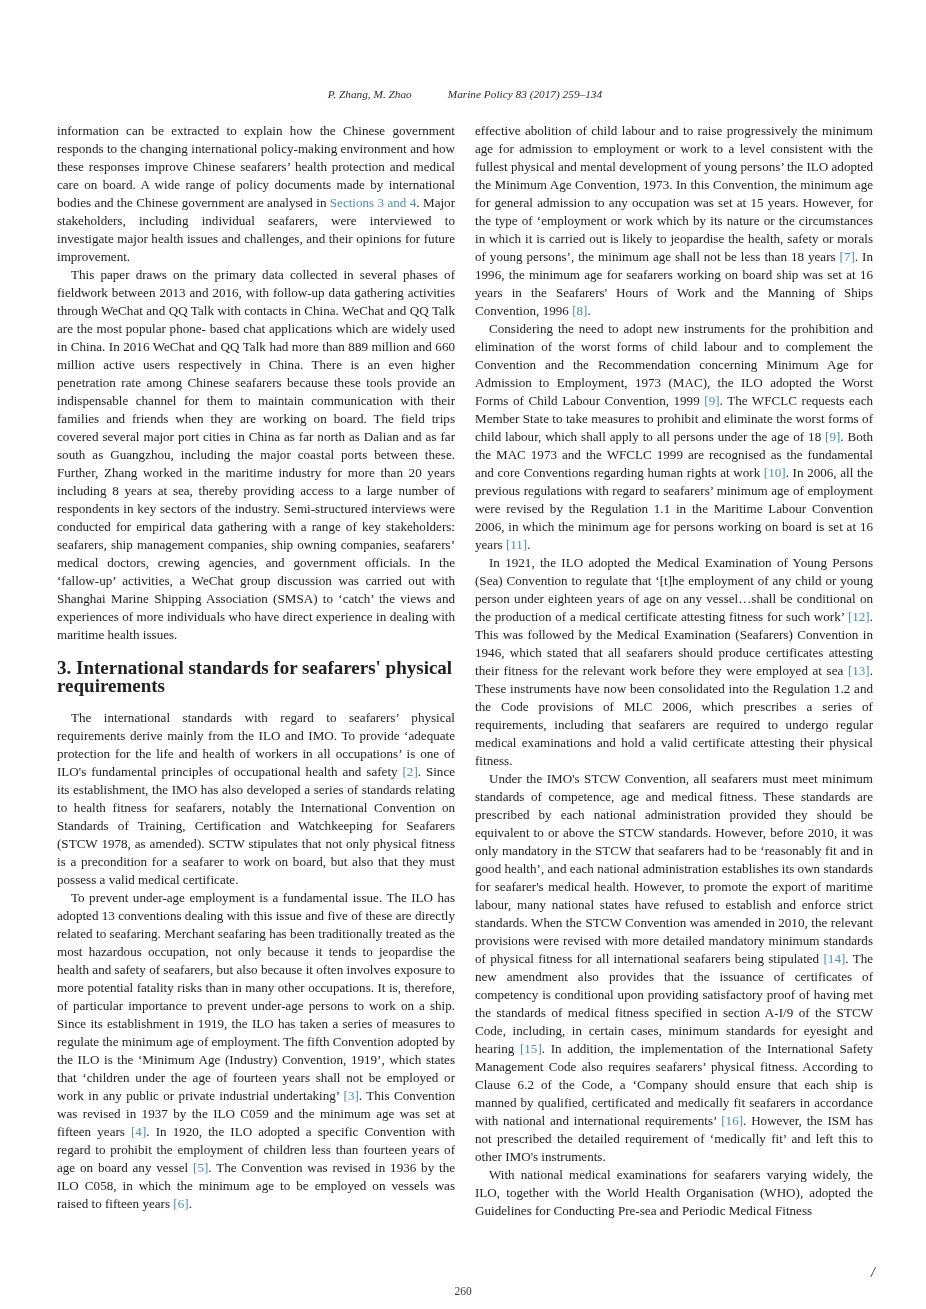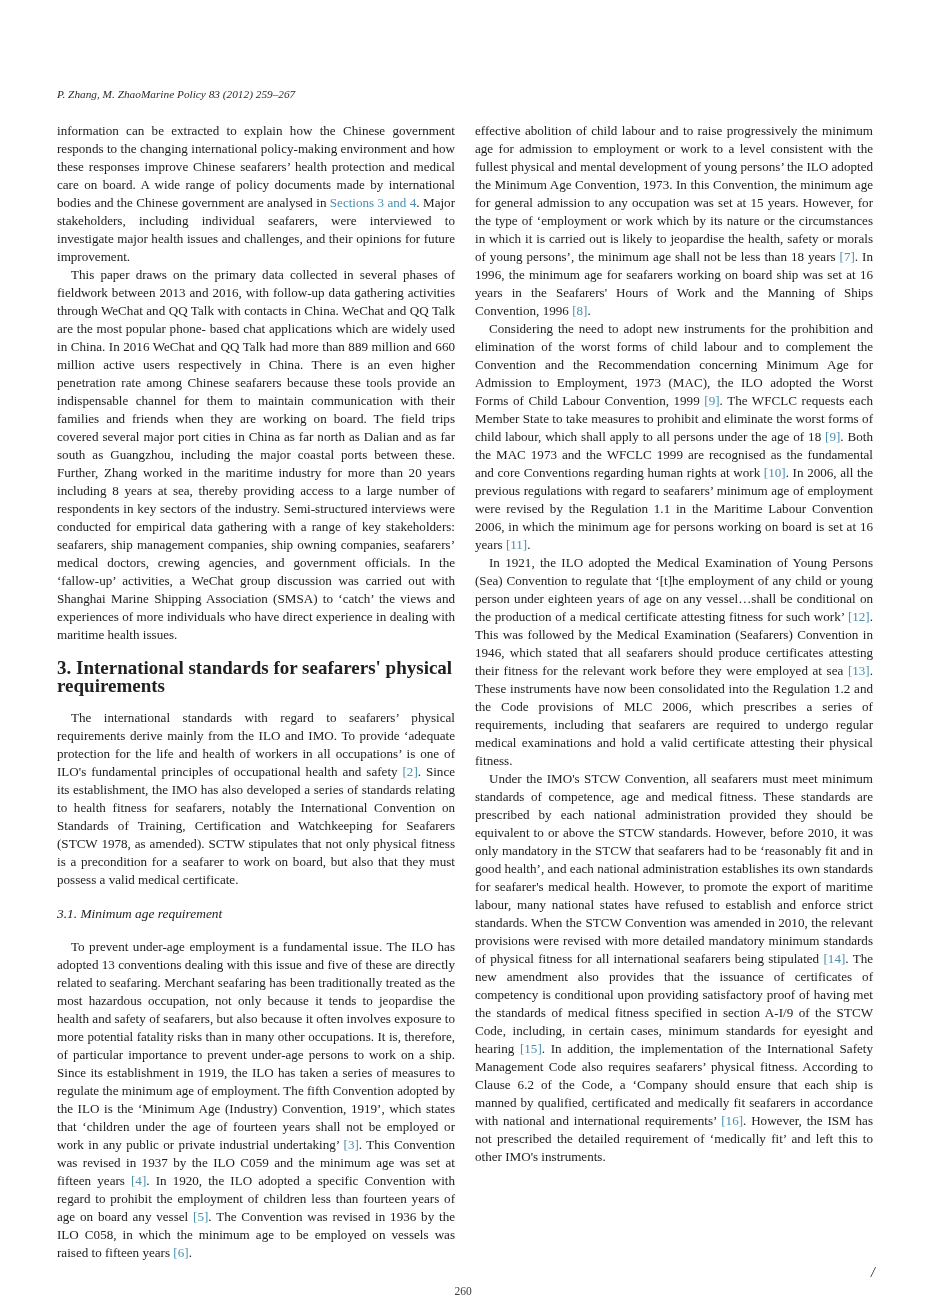--- a/index.html
+++ b/index.html
@@ -14,24 +14,25 @@
     overflow: hidden;
     font-family: "Liberation Serif", serif;
     color: var(--text-color, #212121);
   }
   .page-header {
     position: absolute;
     top: 88px;
     left: 57px;
     width: 816px;
     display: flex;
-    justify-content: flex-start;
+    justify-content: center;
     font-style: italic;
     font-size: 11.3px;
     color: #2b2b2b;
+    gap: 36px;
   }
   .content {
     position: absolute;
     top: 122px;
     left: 57px;
     width: 816px;
     display: flex;
     gap: 20px;
   }
   .column {
@@ -81,37 +82,37 @@
     color: #1a1a1a;
   }
 </style>
 </head>
 <body>
 
 <div class="page">
 
   <div class="page-header">
     <span>P. Zhang, M. Zhao</span>
-    <span>Marine Policy 83 (2012) 259–267</span>
+    <span>Marine Policy 83 (2017) 259–134</span>
   </div>
 
   <div class="content">
     <div class="column">
         <p class="para">information can be extracted to explain how the Chinese government responds to the changing international policy-making environment and how these responses improve Chinese seafarers’ health protection and medical care on board. A wide range of policy documents made by international bodies and the Chinese government are analysed in <span class="ref">Sections 3 and 4</span>. Major stakeholders, including individual seafarers, were interviewed to investigate major health issues and challenges, and their opinions for future improvement.</p>
         <p class="para indent">This paper draws on the primary data collected in several phases of fieldwork between 2013 and 2016, with follow-up data gathering activities through WeChat and QQ Talk with contacts in China. WeChat and QQ Talk are the most popular phone- based chat applications which are widely used in China. In 2016 WeChat and QQ Talk had more than 889 million and 660 million active users respectively in China. There is an even higher penetration rate among Chinese seafarers because these tools provide an indispensable channel for them to maintain communication with their families and friends when they are working on board. The field trips covered several major port cities in China as far north as Dalian and as far south as Guangzhou, including the major coastal ports between these. Further, Zhang worked in the maritime industry for more than 20 years including 8 years at sea, thereby providing access to a large number of respondents in key sectors of the industry. Semi-structured interviews were conducted for empirical data gathering with a range of key stakeholders: seafarers, ship management companies, ship owning companies, seafarers’ medical doctors, crewing agencies, and government officials. In the ‘fallow-up’ activities, a WeChat group discussion was carried out with Shanghai Marine Shipping Association (SMSA) to ‘catch’ the views and experiences of more individuals who have direct experience in dealing with maritime health issues.</p>
         <div class="h2">3. International standards for seafarers' physical requirements</div>
         <p class="para indent">The international standards with regard to seafarers’ physical requirements derive mainly from the ILO and IMO. To provide ‘adequate protection for the life and health of workers in all occupations’ is one of ILO's fundamental principles of occupational health and safety <span class="ref">[2]</span>. Since its establishment, the IMO has also developed a series of standards relating to health fitness for seafarers, notably the International Convention on Standards of Training, Certification and Watchkeeping for Seafarers (STCW 1978, as amended). SCTW stipulates that not only physical fitness is a precondition for a seafarer to work on board, but also that they must possess a valid medical certificate.</p>
-        <div class="h3">3.1. Minimum age requirement</div>
         <p class="para indent">To prevent under-age employment is a fundamental issue. The ILO has adopted 13 conventions dealing with this issue and five of these are directly related to seafaring. Merchant seafaring has been traditionally treated as the most hazardous occupation, not only because it tends to jeopardise the health and safety of seafarers, but also because it often involves exposure to more potential fatality risks than in many other occupations. It is, therefore, of particular importance to prevent under-age persons to work on a ship. Since its establishment in 1919, the ILO has taken a series of measures to regulate the minimum age of employment. The fifth Convention adopted by the ILO is the ‘Minimum Age (Industry) Convention, 1919’, which states that ‘children under the age of fourteen years shall not be employed or work in any public or private industrial undertaking’ <span class="ref">[3]</span>. This Convention was revised in 1937 by the ILO C059 and the minimum age was set at fifteen years <span class="ref">[4]</span>. In 1920, the ILO adopted a specific Convention with regard to prohibit the employment of children less than fourteen years of age on board any vessel <span class="ref">[5]</span>. The Convention was revised in 1936 by the ILO C058, in which the minimum age to be employed on vessels was raised to fifteen years <span class="ref">[6]</span>.</p>
       </div>
     <div class="column">
         <p class="para">effective abolition of child labour and to raise progressively the minimum age for admission to employment or work to a level consistent with the fullest physical and mental development of young persons’ the ILO adopted the Minimum Age Convention, 1973. In this Convention, the minimum age for general admission to any occupation was set at 15 years. However, for the type of ‘employment or work which by its nature or the circumstances in which it is carried out is likely to jeopardise the health, safety or morals of young persons’, the minimum age shall not be less than 18 years <span class="ref">[7]</span>. In 1996, the minimum age for seafarers working on board ship was set at 16 years in the Seafarers' Hours of Work and the Manning of Ships Convention, 1996 <span class="ref">[8]</span>.</p>
         <p class="para indent">Considering the need to adopt new instruments for the prohibition and elimination of the worst forms of child labour and to complement the Convention and the Recommendation concerning Minimum Age for Admission to Employment, 1973 (MAC), the ILO adopted the Worst Forms of Child Labour Convention, 1999 <span class="ref">[9]</span>. The WFCLC requests each Member State to take measures to prohibit and eliminate the worst forms of child labour, which shall apply to all persons under the age of 18 <span class="ref">[9]</span>. Both the MAC 1973 and the WFCLC 1999 are recognised as the fundamental and core Conventions regarding human rights at work <span class="ref">[10]</span>. In 2006, all the previous regulations with regard to seafarers’ minimum age of employment were revised by the Regulation 1.1 in the Maritime Labour Convention 2006, in which the minimum age for persons working on board is set at 16 years <span class="ref">[11]</span>.</p>
         <p class="para indent">In 1921, the ILO adopted the Medical Examination of Young Persons (Sea) Convention to regulate that ‘[t]he employment of any child or young person under eighteen years of age on any vessel…shall be conditional on the production of a medical certificate attesting fitness for such work’ <span class="ref">[12]</span>. This was followed by the Medical Examination (Seafarers) Convention in 1946, which stated that all seafarers should produce certificates attesting their fitness for the relevant work before they were employed at sea <span class="ref">[13]</span>. These instruments have now been consolidated into the Regulation 1.2 and the Code provisions of MLC 2006, which prescribes a series of requirements, including that seafarers are required to undergo regular medical examinations and hold a valid certificate attesting their physical fitness.</p>
         <p class="para indent">Under the IMO's STCW Convention, all seafarers must meet minimum standards of competence, age and medical fitness. These standards are prescribed by each national administration provided they should be equivalent to or above the STCW standards. However, before 2010, it was only mandatory in the STCW that seafarers had to be ‘reasonably fit and in good health’, and each national administration establishes its own standards for seafarer's medical health. However, to promote the export of maritime labour, many national states have refused to establish and enforce strict standards. When the STCW Convention was amended in 2010, the relevant provisions were revised with more detailed mandatory minimum standards of physical fitness for all international seafarers being stipulated <span class="ref">[14]</span>. The new amendment also provides that the issuance of certificates of competency is conditional upon providing satisfactory proof of having met the standards of medical fitness specified in section A-I/9 of the STCW Code, including, in certain cases, minimum standards for eyesight and hearing <span class="ref">[15]</span>. In addition, the implementation of the International Safety Management Code also requires seafarers’ physical fitness. According to Clause 6.2 of the Code, a ‘Company should ensure that each ship is manned by qualified, certificated and medically fit seafarers in accordance with national and international requirements’ <span class="ref">[16]</span>. However, the ISM has not prescribed the detailed requirement of ‘medically fit’ and left this to other IMO's instruments.</p>
+        <p class="para indent">With national medical examinations for seafarers varying widely, the ILO, together with the World Health Organisation (WHO), adopted the Guidelines for Conducting Pre-sea and Periodic Medical Fitness</p>
       </div>
   </div>
 
   <div class="page-number">260</div>
 
   <div class="slash-mark">/</div>
 
 </div>
 
 </body></html>

